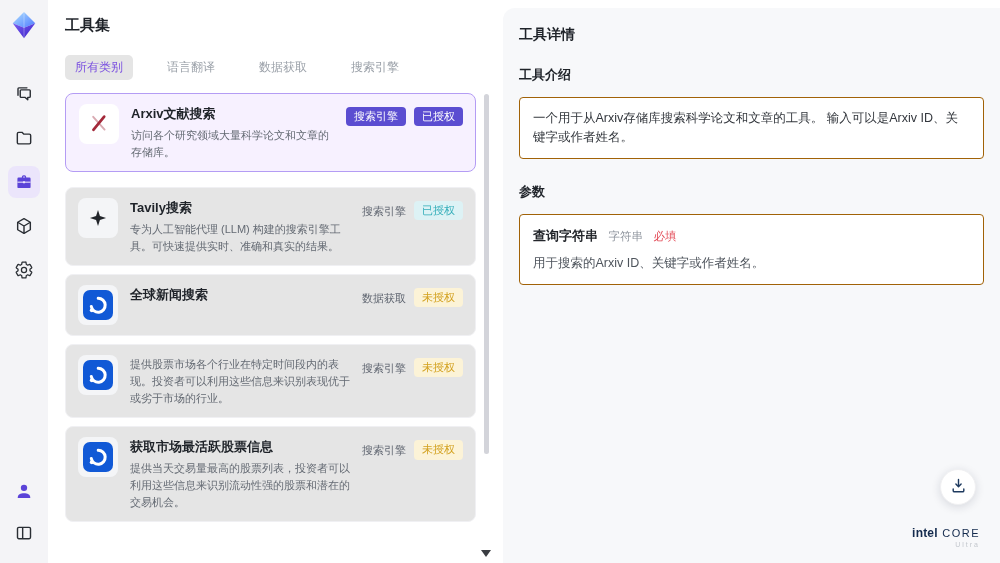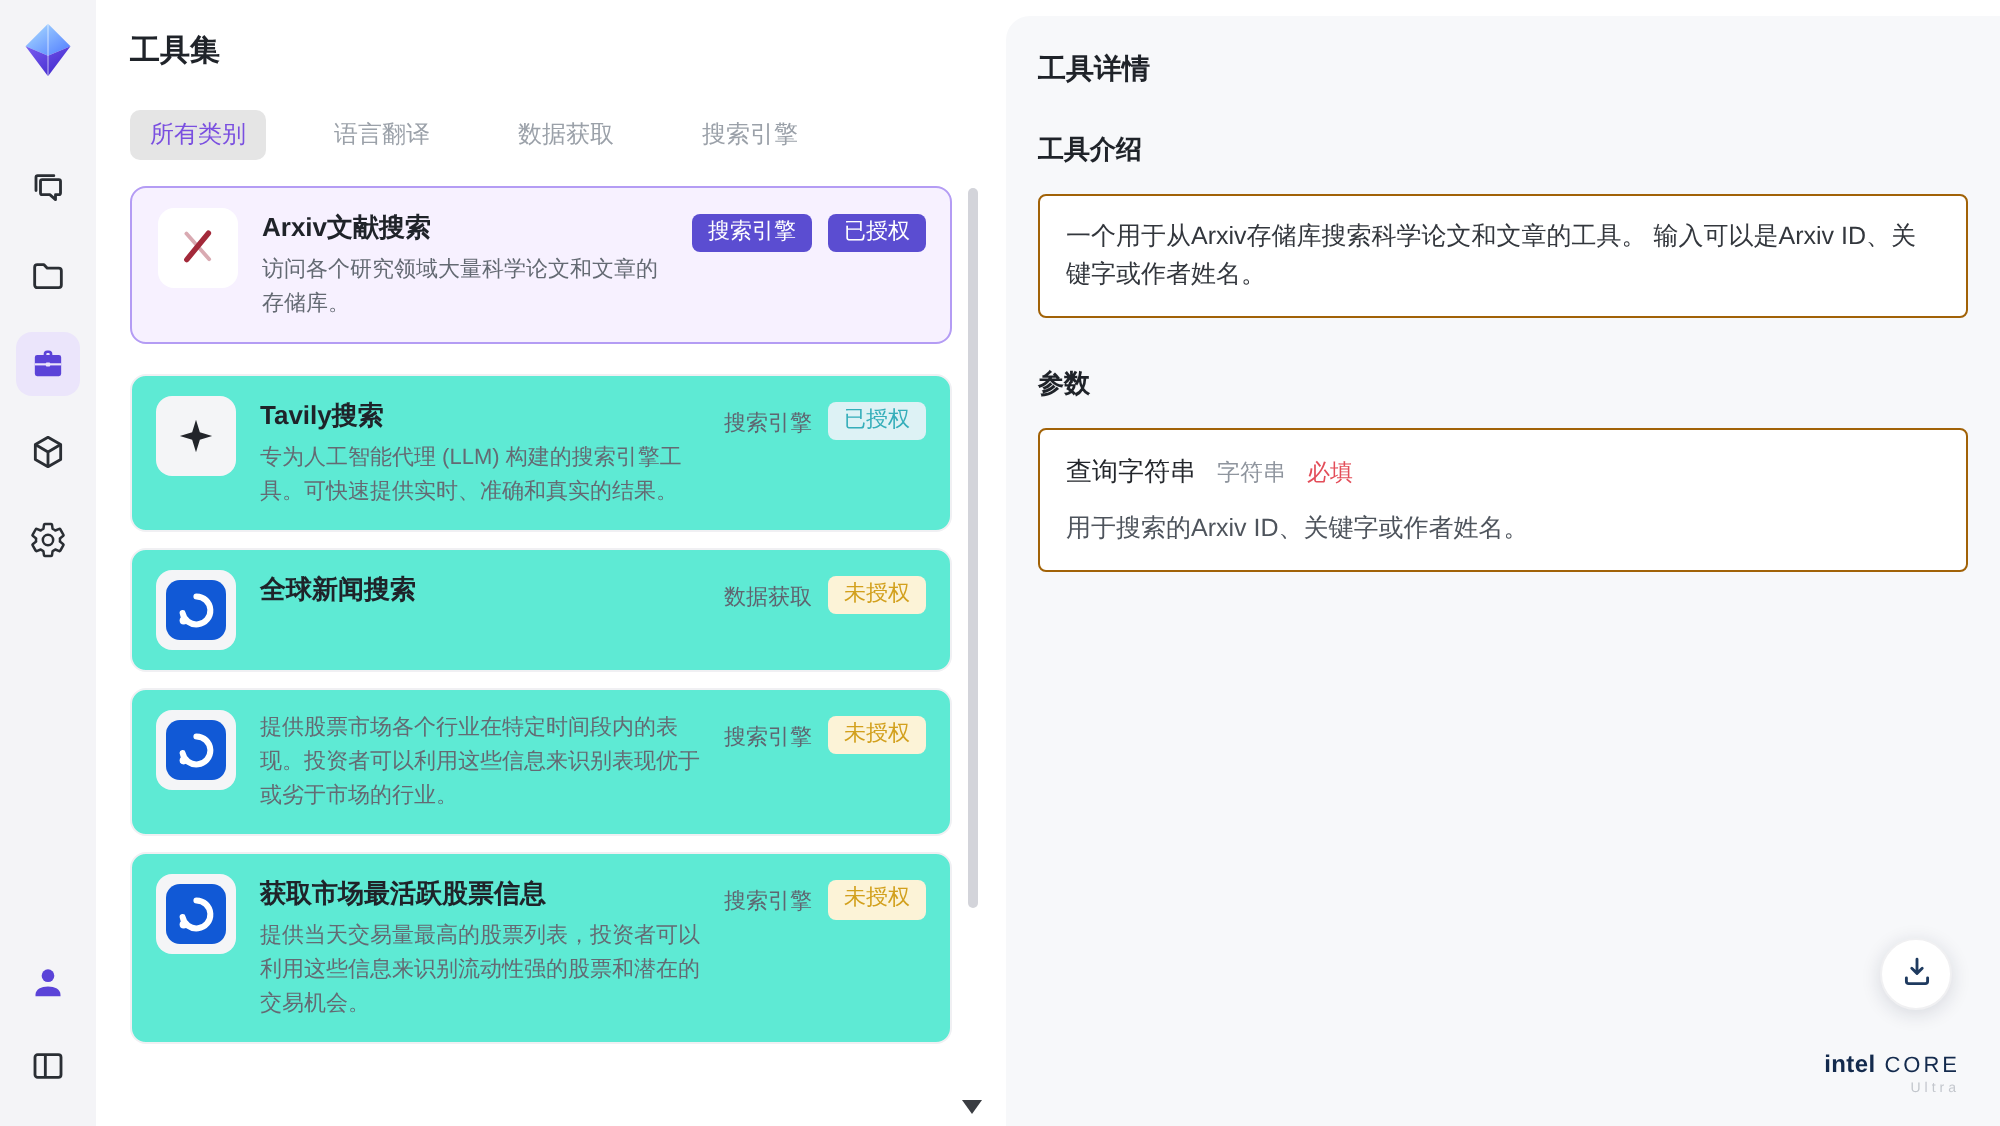--- a/index.html
+++ b/index.html
@@ -19,21 +19,21 @@
   .sidebar-bottom { margin-top:auto; display:flex; flex-direction:column; gap:10px; align-items:center; }
 
   
   .list-panel { width:452px; flex:none; padding:16px 0 0 17px; position:relative; height:563px; }
   .list-title { font-size:15px; font-weight:bold; margin-bottom:20px; }
   .tabs { display:flex; gap:24px; align-items:center; margin-bottom:13px; }
   .tab { font-size:12px; color:#9ba1a9; padding:4px 10px; border-radius:5px; cursor:pointer;
     white-space:nowrap; background:transparent; border:none; font-family:inherit; }
   .tab.active { background:#e5e5e5; color:#7a4fe0; }
   .tool-list { padding-right:24px; height:460px; overflow:hidden; }
-  .tool-card { display:flex; gap:12px; padding:10px 12px; background:#5eead4;
+  .tool-card { display:flex; gap:12px; padding:10px 12px; background:#e5e5e5;
     border:1px solid #f0f0f3; border-radius:8px; margin-bottom:8px; cursor:pointer; }
   .tool-card.selected { background:#f7f1ff; border-color:#b49cf4; margin-bottom:15px;padding-left:13px; }
   .tool-icon { width:40px; height:40px; border-radius:8px; background:#f4f5f7; flex:none;
     display:flex; align-items:center; justify-content:center; }
   .tool-card.selected .tool-icon { background:#fff; }
   .tool-main { flex:1; min-width:0; padding-top:1px; }
   .tool-name { font-size:13px; font-weight:bold; margin-bottom:4px; }
   .tool-desc { font-size:11px; line-height:1.55; color:#646a73; }
   .tool-side { flex:none; display:flex; gap:8px; align-items:flex-start; padding-top:3px; }
   .badge { font-size:11px; padding:3px 8px; border-radius:4px; white-space:nowrap; line-height:1.2; }
@@ -47,21 +47,21 @@
   .scroll-arrow { position:absolute; bottom:-6px; left:-3px; width:0; height:0;
     border-left:5px solid transparent; border-right:5px solid transparent; border-top:7px solid #3a3d42; }
 
   
   .detail-panel { flex:1; margin:8px 0 0 3px; background:#f7f8fa; border-top-left-radius:12px;
     padding:18px 16px 0 16px; position:relative; height:555px; }
   .detail-title { font-size:14px; font-weight:bold; margin-bottom:22px; }
   .section-heading { font-size:13px; font-weight:bold; margin-bottom:13px; }
   .detail-box { background:#fff; border:1px solid #a16207; border-radius:4px; padding:11px 13px;
     font-size:12.5px; color:#33373d; margin-bottom:24px; line-height:1.5; }
-  .param-name { font-size:13px; font-weight:normal; color:#23262b; }
+  .param-name { font-size:13px; font-weight:bold; color:#23262b; }
   .param-type { font-size:11.5px; color:#8f959e; margin-left:7px; }
   .param-required { font-size:11.5px; color:#e34d59; margin-left:7px; }
   .param-desc { font-size:12.5px; color:#4e545c; margin-top:9px; }
 
   .download-fab { position:absolute; right:24px; bottom:58px; width:36px; height:36px; border-radius:50%;
     background:#fff; border:1px solid #f0f0f2; box-shadow:0 2px 10px rgba(20,30,60,.14);
     display:flex; align-items:center; justify-content:center; cursor:pointer; }
   .download-fab svg { width:19px; height:19px; }
   .brand { position:absolute; right:20px; bottom:14px; text-align:right; line-height:1.1;
     color:#132a4d; user-select:none; }

